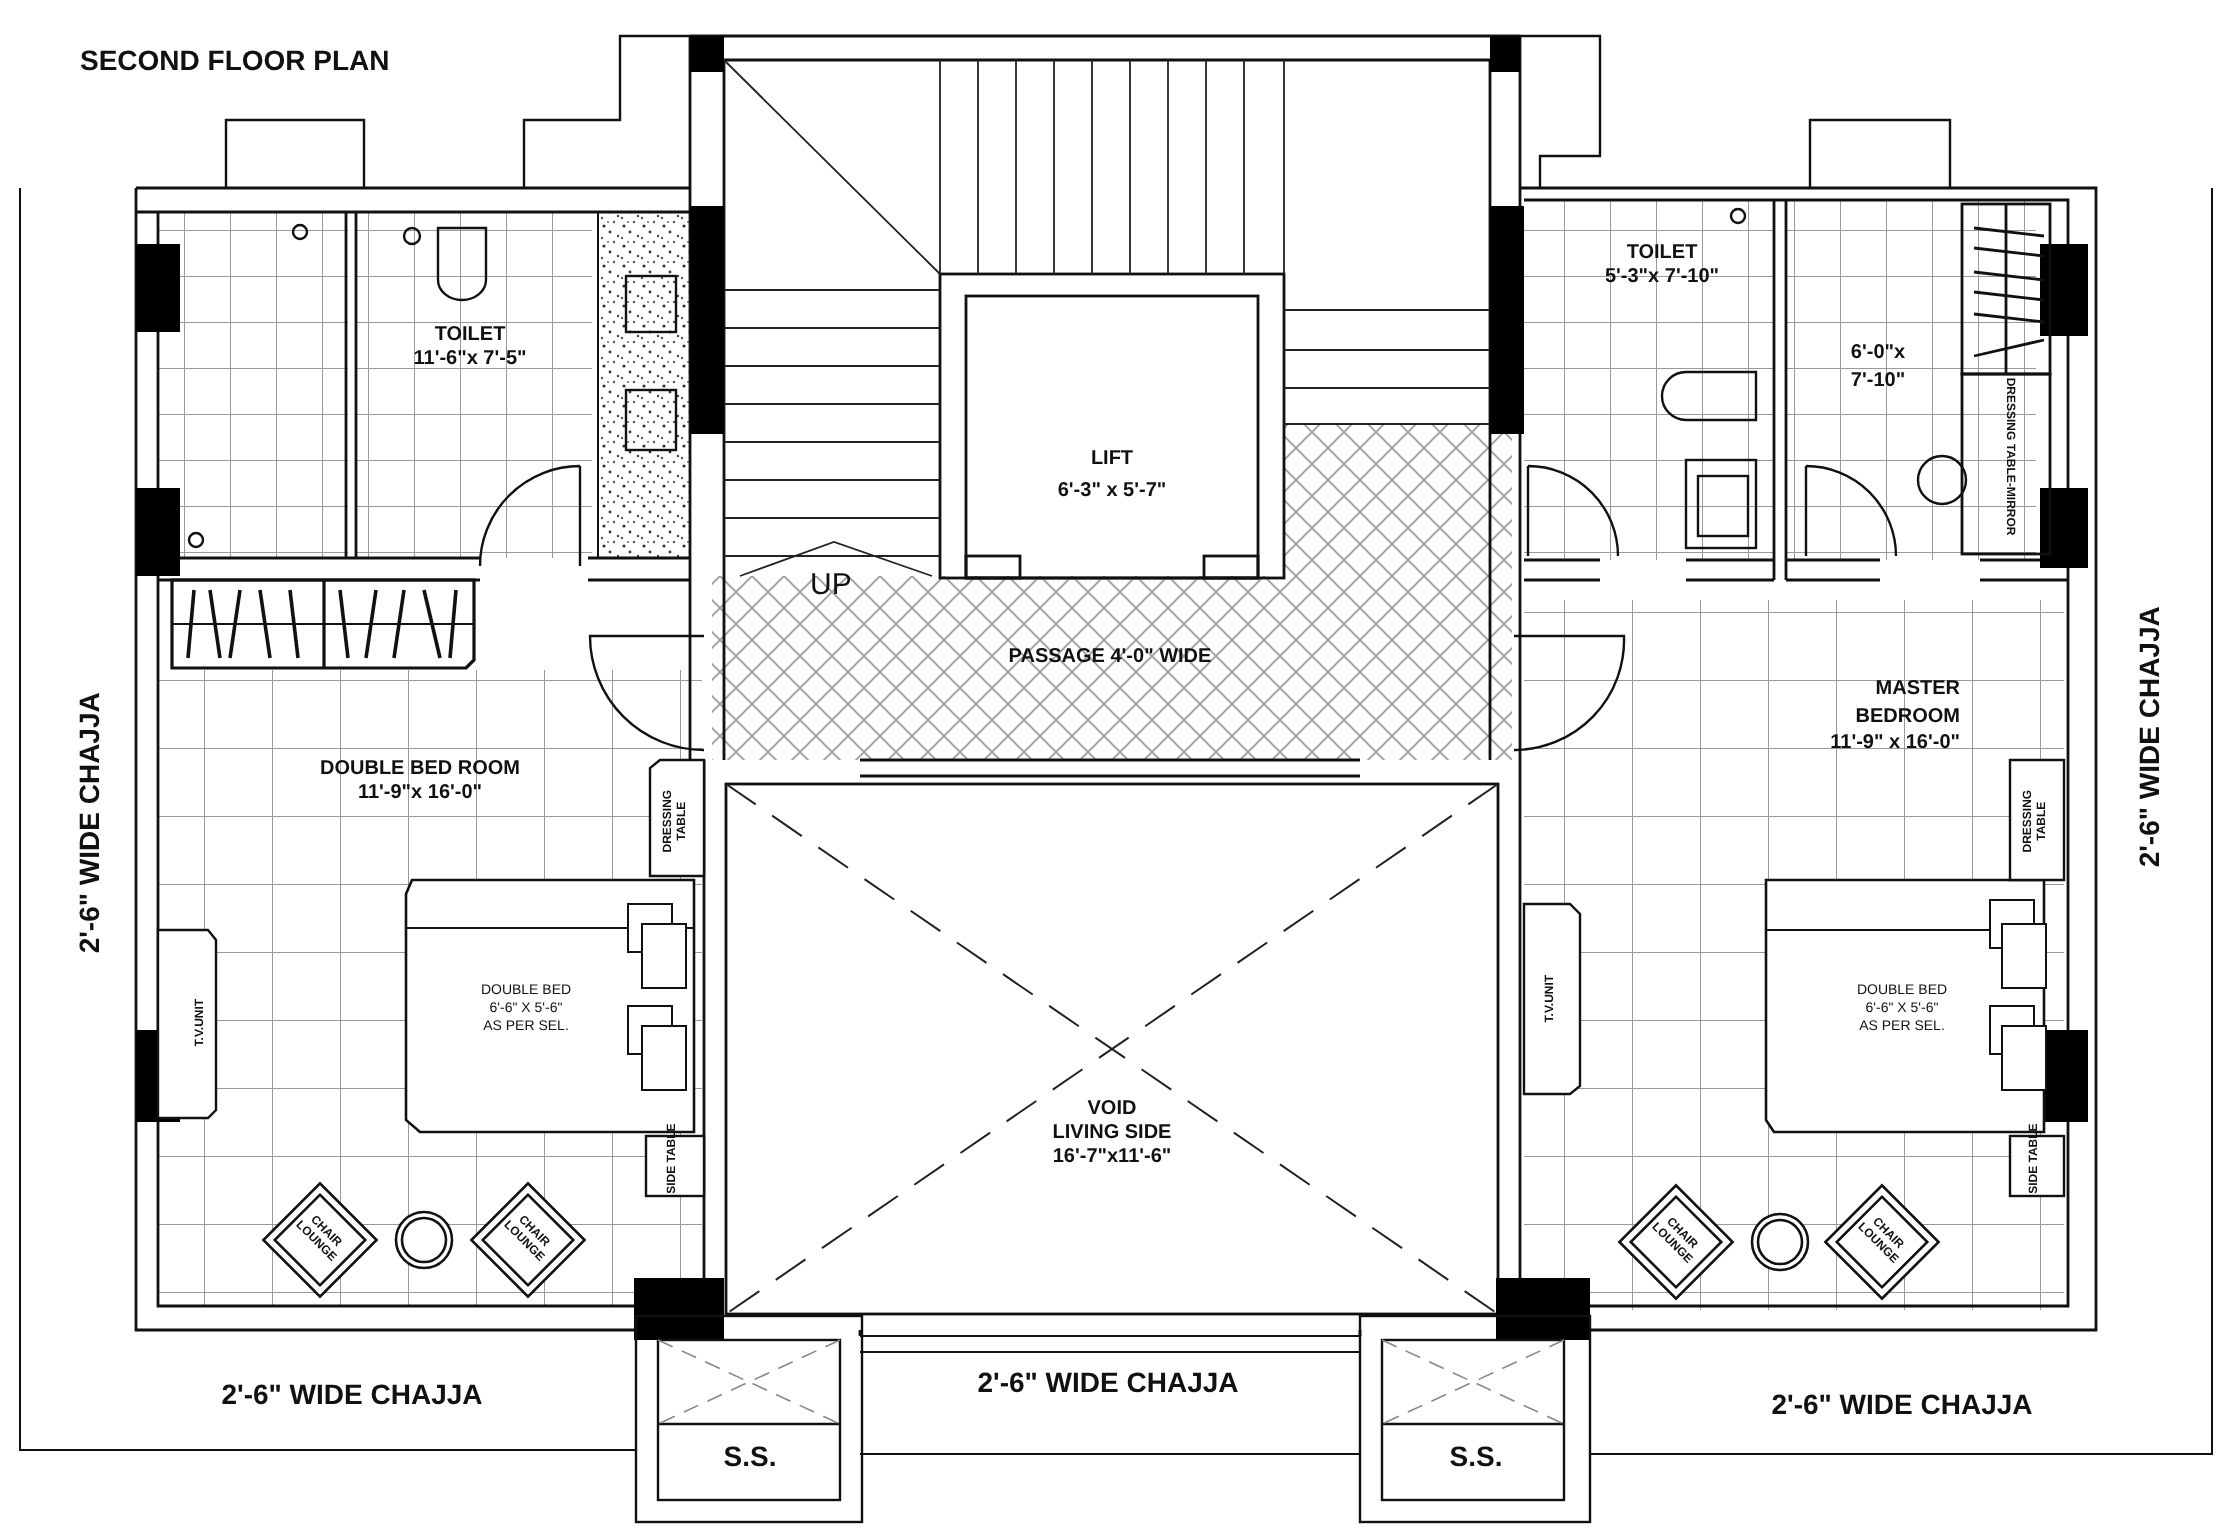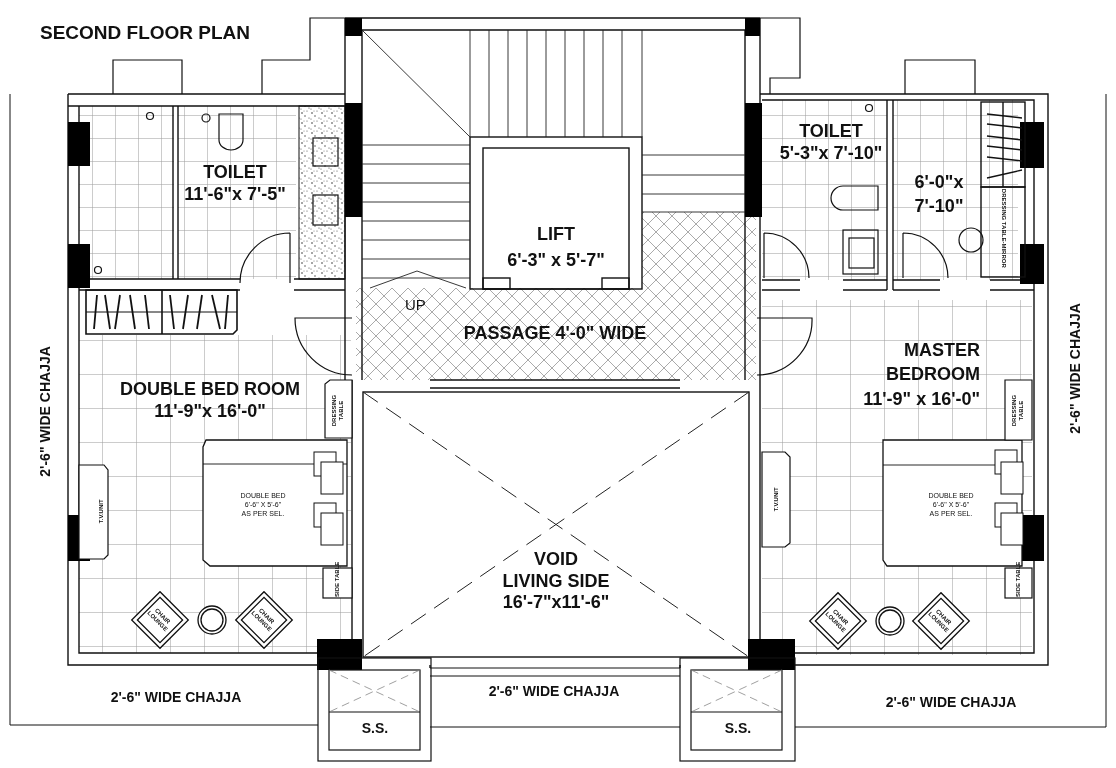--- a/index.html
+++ b/index.html
@@ -1,20 +1,20 @@
 <!DOCTYPE html>
 <html><head>
 <meta charset="utf-8">
 <style>
   html, body { margin:0; padding:0; background:#ffffff; }
   body { width:1116px; height:768px; position:relative; overflow:hidden; font-family:"Liberation Sans", sans-serif; color:#111; }
   #plan { position:absolute; left:0; top:0; width:1116px; height:768px; }
   .lbl { position:absolute; font-weight:bold; color:#111; text-align:center; white-space:nowrap; line-height:1.2; font-family:"Liberation Sans", sans-serif; }
-  .title { left:40px; top:22px; font-size:19px; text-align:right; }
-  .room { font-size:18px; }
+  .title { left:40px; top:22px; font-size:14px; text-align:right; }
+  .room { font-size:10px; }
   .small { font-size:7px; font-weight:normal; line-height:1.25; }
   .tiny  { font-size:6px; font-weight:bold; line-height:1.1; }
   .vert  { transform: rotate(-90deg); transform-origin:center center; }
   .vert90 { transform: rotate(90deg); transform-origin:center center; }
 </style>
 </head>
 <body>
 
 <svg id="plan" viewBox="0 0 1116 768" xmlns="http://www.w3.org/2000/svg">
   <defs>
@@ -272,21 +272,21 @@
   <div>TOILET</div>
   <div>5'-3"x 7'-10"</div>
 </div>
 
 <div class="lbl room" style="left:906px;top:170px;width:66px;line-height:1.35;">
   <div>6'-0"x</div>
   <div>7'-10"</div>
 </div>
 <div class="lbl tiny vert90" style="left:962px;top:225px;width:84px;">DRESSING TABLE-MIRROR</div>
 
-<div class="lbl" style="left:405px;top:296px;font-size:15px;font-weight:normal;">UP</div>
+<div class="lbl" style="left:405px;top:284px;font-size:15px;font-weight:normal;">UP</div>
 <div class="lbl room" style="left:440px;top:323px;width:230px;">PASSAGE 4'-0" WIDE</div>
 
 <div class="lbl room" style="left:120px;top:379px;width:180px;">
   <div>DOUBLE BED ROOM</div>
   <div>11'-9"x 16'-0"</div>
 </div>
 
 <div class="lbl small" style="left:218px;top:492px;width:90px;">
   <div>DOUBLE BED</div>
   <div>6'-6" X 5'-6"</div>

